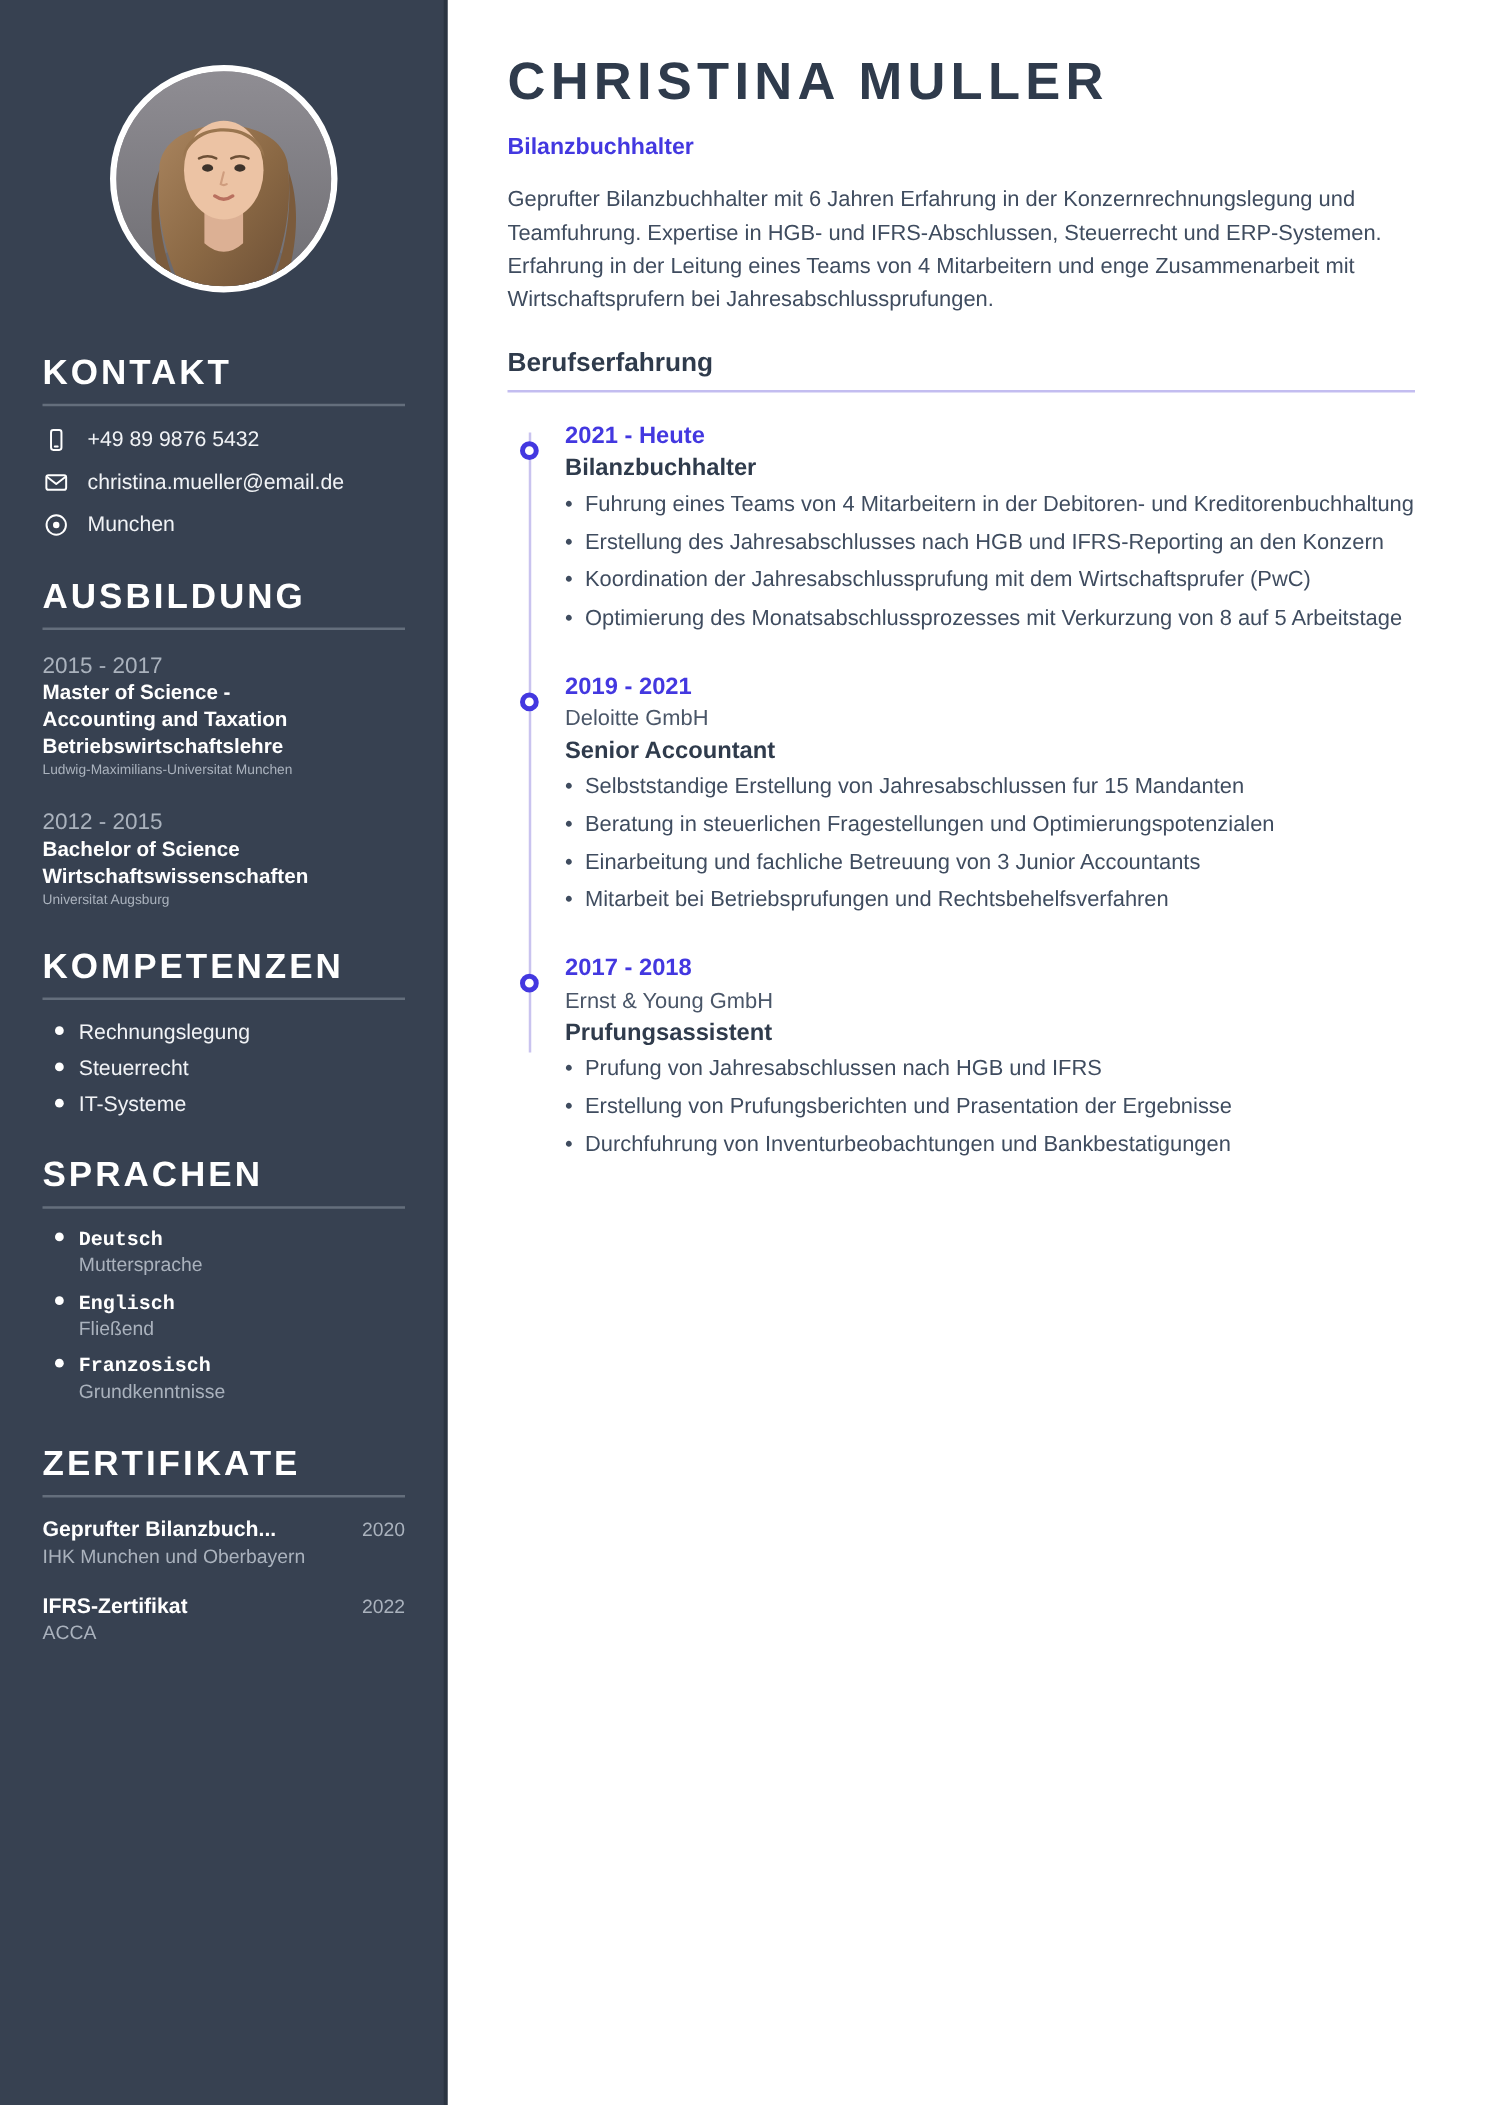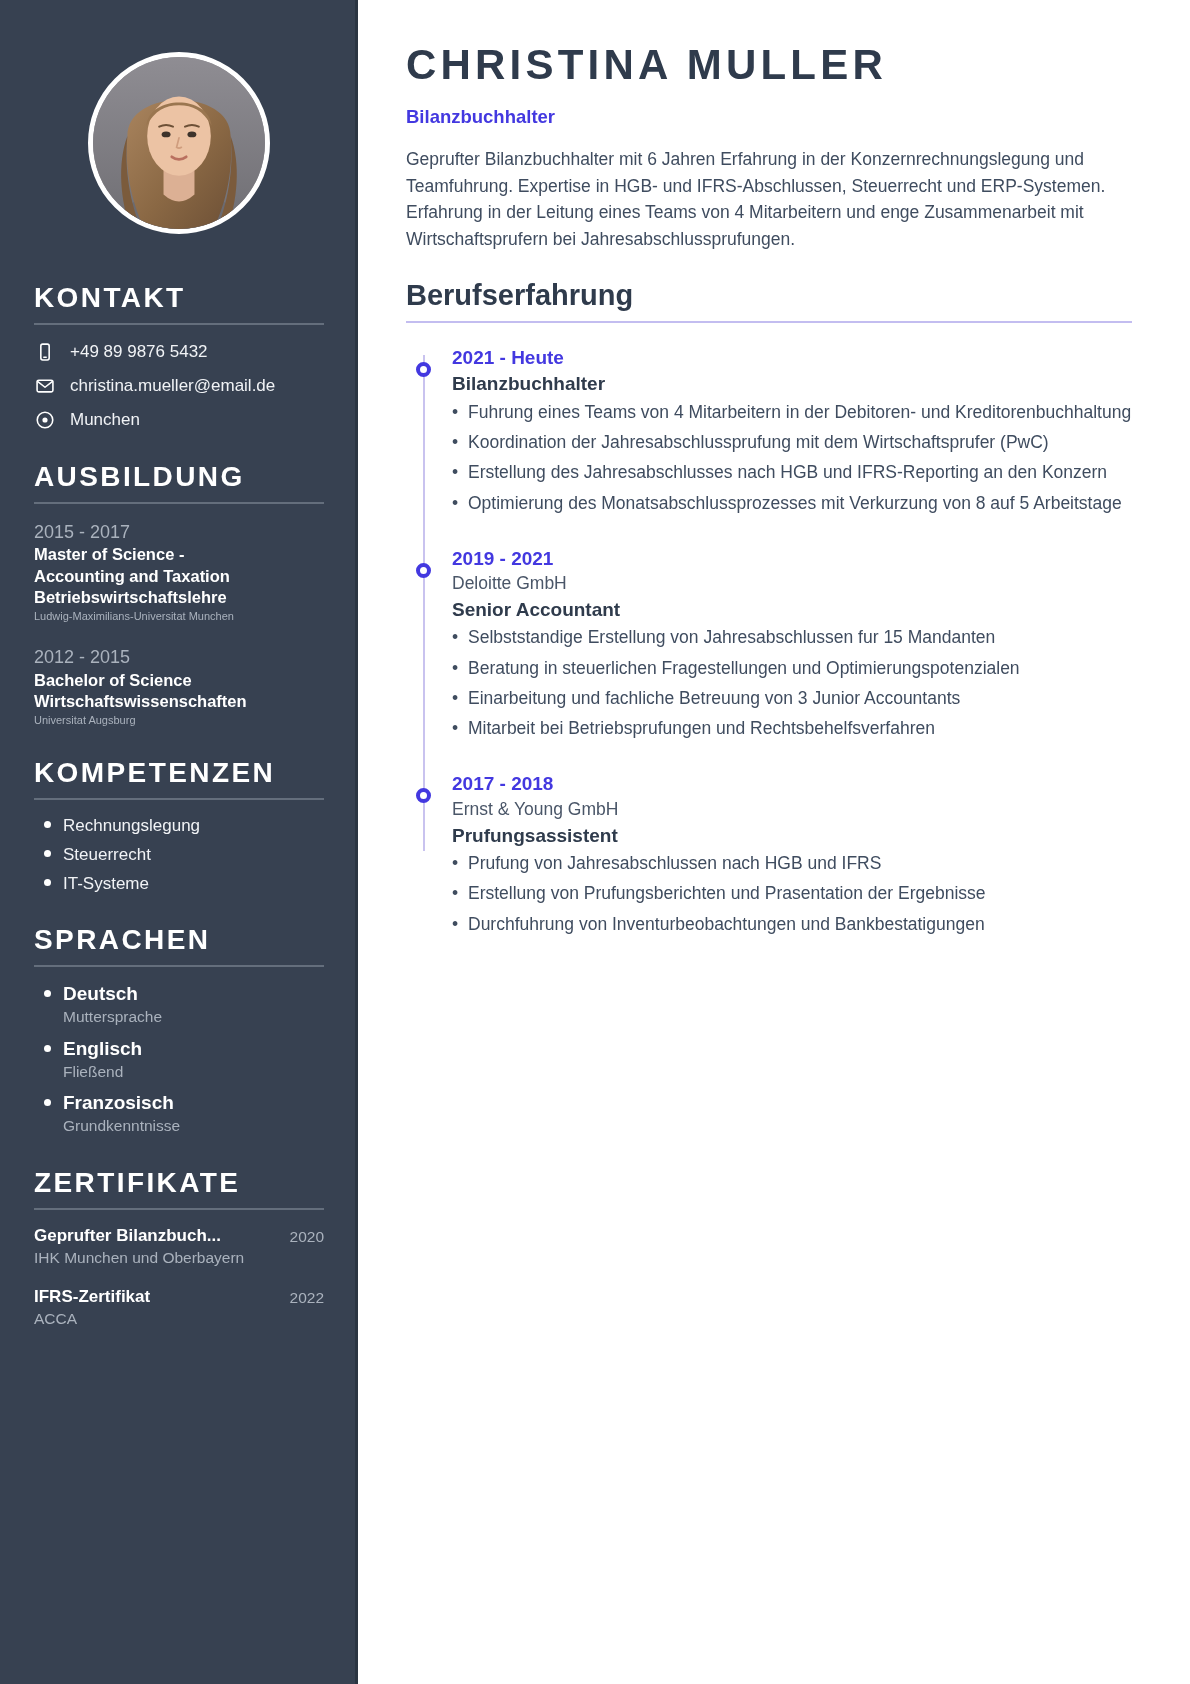--- a/index.html
+++ b/index.html
@@ -101,21 +101,21 @@
     width: 7px; height: 7px;
     border-radius: 50%;
     background: #ffffff;
     flex: 0 0 7px;
     position: relative;
     top: -3px;
   }
 
   .lang-item { margin-bottom: 9px; padding-left: 10px; }
   .lang-top { display: flex; align-items: baseline; gap: 12px; }
-  .lang-name { font-size: 19px; font-weight: bold; color: #ffffff; }
+  .lang-name { font-size: 16px; font-weight: bold; color: #ffffff; font-family: Liberation Mono, monospace; }
   .lang-level { font-size: 15.5px; color: #aab2bd; margin-left: 19px; line-height: 1.5; }
 
   .cert-item { margin-bottom: 18px; }
   .cert-top { display: flex; align-items: flex-end; gap: 10px; }
   .cert-name {
     font-size: 17px; font-weight: bold; color: #ffffff;
     max-width: 212px; white-space: nowrap; overflow: hidden; text-overflow: ellipsis;
   }
   .cert-year { font-size: 15.5px; color: #aab2bd; margin-left: auto; }
   .cert-org { font-size: 15.5px; color: #aab2bd; line-height: 1.5; }
@@ -140,21 +140,21 @@
     color: #4338e0;
     margin-bottom: 18px;
   }
   .summary {
     font-size: 17.5px;
     line-height: 1.52;
     color: #3f4c5f;
     margin-bottom: 26px;
   }
   .sec-title {
-    font-size: 29px;
+    font-size: 21px;
     font-weight: bold;
     color: #2f3b4c;
     margin-bottom: 9px;
   }
   .sec-rule {
     height: 2px;
     background: #c3bdf0;
     margin-bottom: 22px;
   }
 
@@ -395,22 +395,22 @@
 
     <div class="timeline">
       <div class="tl-line"></div>
 
       <div class="job">
         <span class="marker"></span>
         <div class="job-date">2021 - Heute</div>
         <div class="job-title">Bilanzbuchhalter</div>
         <ul class="bullets">
           <li>Fuhrung eines Teams von 4 Mitarbeitern in der Debitoren- und Kreditorenbuchhaltung</li>
+          <li>Erstellung des Jahresabschlusses nach HGB und IFRS-Reporting an den Konzern</li>
           <li>Koordination der Jahresabschlussprufung mit dem Wirtschaftsprufer (PwC)</li>
-          <li>Erstellung des Jahresabschlusses nach HGB und IFRS-Reporting an den Konzern</li>
           <li>Optimierung des Monatsabschlussprozesses mit Verkurzung von 8 auf 5 Arbeitstage</li>
         </ul>
       </div>
 
       <div class="job">
         <span class="marker"></span>
         <div class="job-date">2019 - 2021</div>
         <div class="job-company">Deloitte GmbH</div>
         <div class="job-title">Senior Accountant</div>
         <ul class="bullets">

